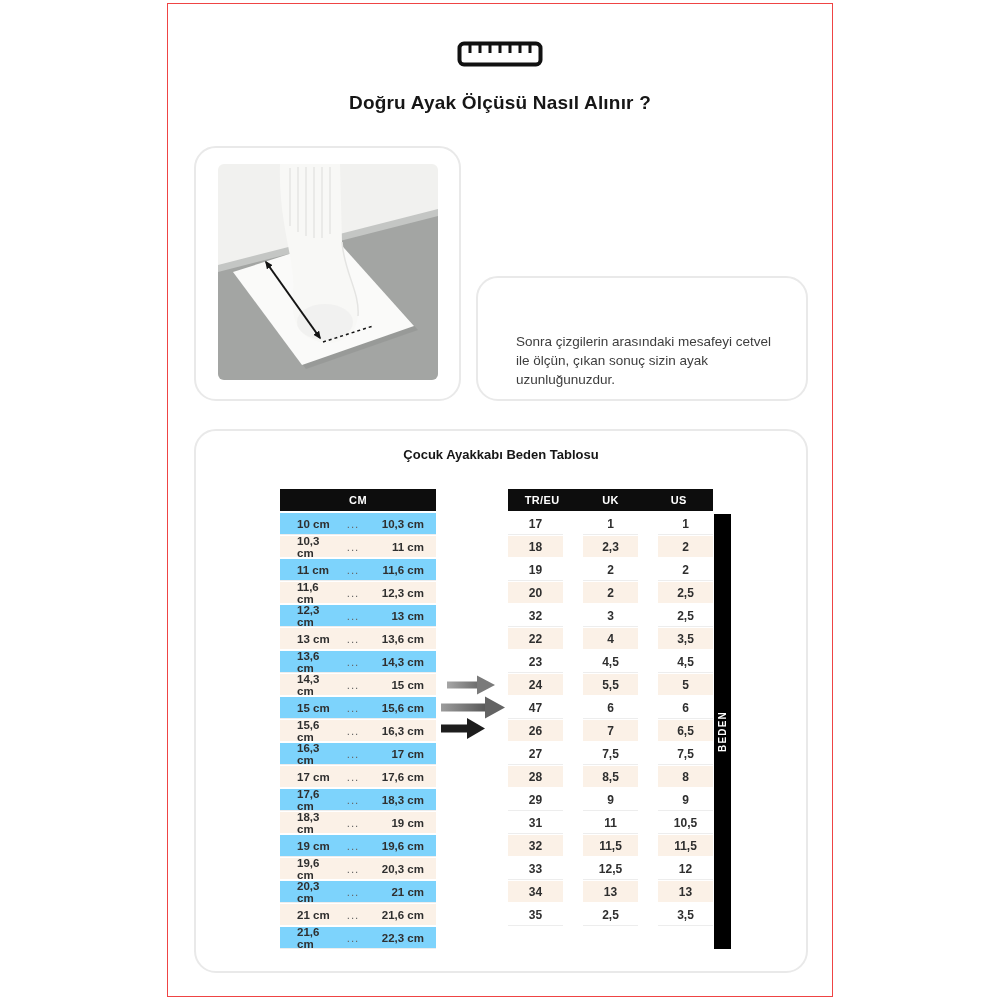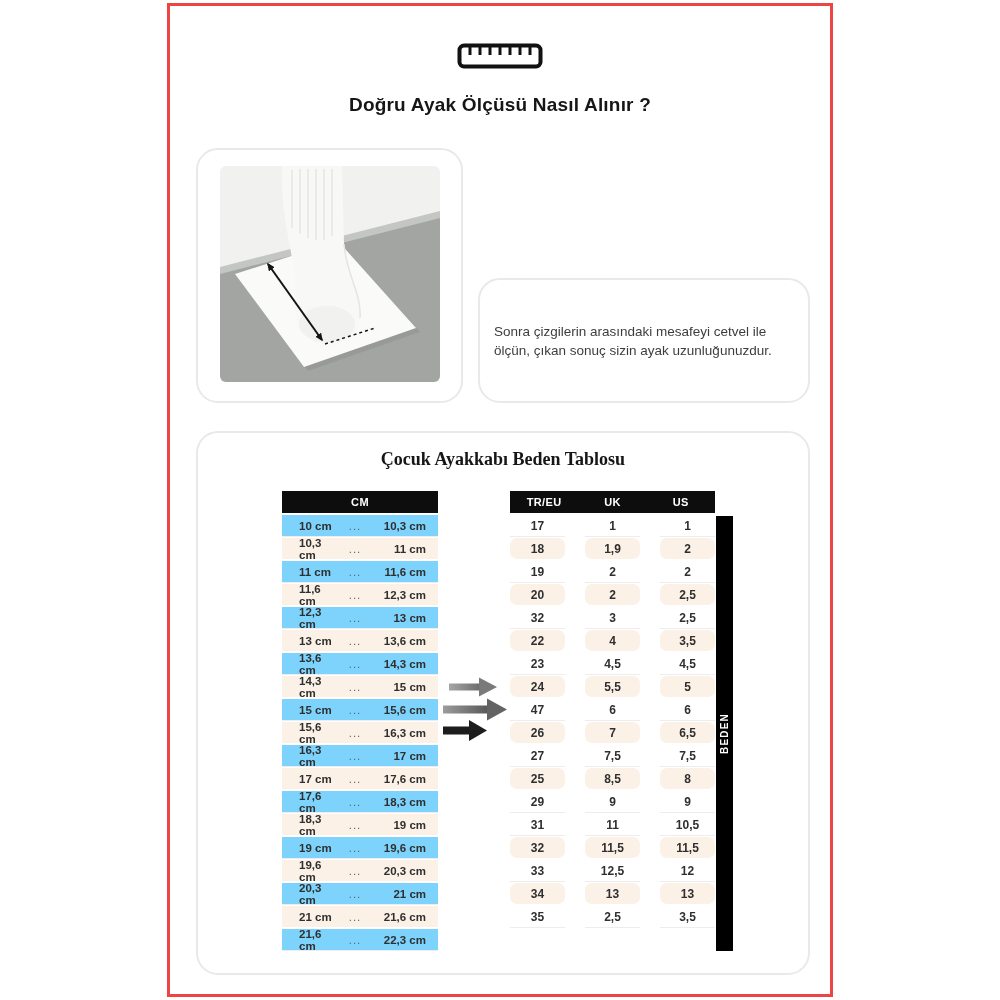--- a/index.html
+++ b/index.html
@@ -1,58 +1,58 @@
 <!DOCTYPE html>
 <html><head>
 <meta charset="utf-8">
 <style>
   * { margin:0; padding:0; box-sizing:border-box; }
   html,body { width:1000px; height:1000px; background:#ffffff; font-family:"Liberation Sans", sans-serif; }
   .stage { position:relative; width:1000px; height:1000px; background:#fff; overflow:hidden; }
 
   .card { position:absolute; left:167px; top:3px; width:666px; height:994px;
-          background:#fff; border:3px solid #ef4444; }
+          background:#fff; border:1px solid #ef4444; }
 
   .ruler-wrap { position:absolute; left:0; top:37px; width:100%; text-align:center; }
   .page-title { position:absolute; left:0; top:88px; width:100%; text-align:center;
                 font-size:19px; font-weight:bold; color:#161616; letter-spacing:0.2px; }
 
   .roundbox { position:absolute; background:#fff; border:2px solid #e9e9e9; border-radius:22px; }
   .photo-box { left:26px; top:142px; width:267px; height:255px; }
   .photo-inner { position:absolute; left:22px; top:16px; width:220px; height:216px;
                  border-radius:6px; overflow:hidden; }
 
   .info-1 { left:308px; top:142px; width:332px; height:108px; padding:12px 20px 10px 22px; }
-  .info-2 { left:308px; top:272px; width:332px; height:125px; padding:10px 20px 10px 14px;
-            display:flex; align-items:center; }
+  .info-2 { left:308px; top:272px; width:332px; height:125px; padding:10px 20px 10px 38px;
+            display:flex; align-items:flex-end; }
   .info-text { font-size:13.5px; line-height:19px; color:#3d3d3d; }
 
   .table-box { left:26px; top:425px; width:614px; height:544px; }
   .section-title { position:absolute; left:0; top:16px; width:100%; text-align:center;
-                   font-size:18px; font-weight:bold; color:#161616;font-family:Liberation Serif, serif; }
+                   font-size:13px; font-weight:bold; color:#161616; }
 
   .thead { height:22px; margin-bottom:2px; background:#0d0d0d; color:#fff;
            display:flex; align-items:center; justify-content:center;
            font-size:11px; font-weight:bold; letter-spacing:0.4px; }
 
   .cm-table { position:absolute; left:84px; top:58px; width:156px; }
   .crow { display:flex; align-items:center; height:21px; margin-bottom:2px;
           font-size:11.5px; font-weight:bold; color:#2f2f2f; }
   .crow.alt { background:#fbf1e7; }
   .crow.plain { background:#7dd3fc; box-shadow:0 1px 0 #ededed; }
   .cl { flex:0 0 58px; padding-left:17px; text-align:left; }
   .cd { flex:1; text-align:center; color:#666; font-weight:normal; letter-spacing:1px; }
   .cr { flex:0 0 68px; padding-right:12px; text-align:right; }
 
   .size-table { position:absolute; left:312px; top:58px; width:205px; }
   .size-table .thead span { flex:1; text-align:center; }
   .srow { display:flex; gap:20px; height:21px; margin-bottom:2px;
           font-size:12px; font-weight:bold; color:#2f2f2f; }
   .scell { flex:1; display:flex; align-items:center; justify-content:center; }
-  .srow.alt .scell { background:#fbf1e7;border-radius:7px; }
+  .srow.alt .scell { background:#fbf1e7; }
   .srow.plain .scell { background:#fff; box-shadow:0 1px 0 #ededed; }
 
   .beden-bar { position:absolute; left:518px; top:83px; width:17px; height:435px;
                background:#000; display:flex; align-items:center; justify-content:center; }
   .beden-label { transform:rotate(-90deg); color:#fff; font-size:10px; font-weight:bold;
                  letter-spacing:1.2px; white-space:nowrap; }
 
   .arrows-wrap { position:absolute; left:243px; top:240px; }
 </style>
 </head>
@@ -266,21 +266,21 @@
         <div>
 
             <div class="srow plain">
               <span class="scell">17</span>
               <span class="scell">1</span>
               <span class="scell">1</span>
             </div>
 
             <div class="srow alt">
               <span class="scell">18</span>
-              <span class="scell">1,9</span>
+              <span class="scell">2,3</span>
               <span class="scell">2</span>
             </div>
 
             <div class="srow plain">
               <span class="scell">19</span>
               <span class="scell">2</span>
               <span class="scell">2</span>
             </div>
 
             <div class="srow alt">
@@ -325,21 +325,21 @@
               <span class="scell">6,5</span>
             </div>
 
             <div class="srow plain">
               <span class="scell">27</span>
               <span class="scell">7,5</span>
               <span class="scell">7,5</span>
             </div>
 
             <div class="srow alt">
-              <span class="scell">25</span>
+              <span class="scell">28</span>
               <span class="scell">8,5</span>
               <span class="scell">8</span>
             </div>
 
             <div class="srow plain">
               <span class="scell">29</span>
               <span class="scell">9</span>
               <span class="scell">9</span>
             </div>
 

